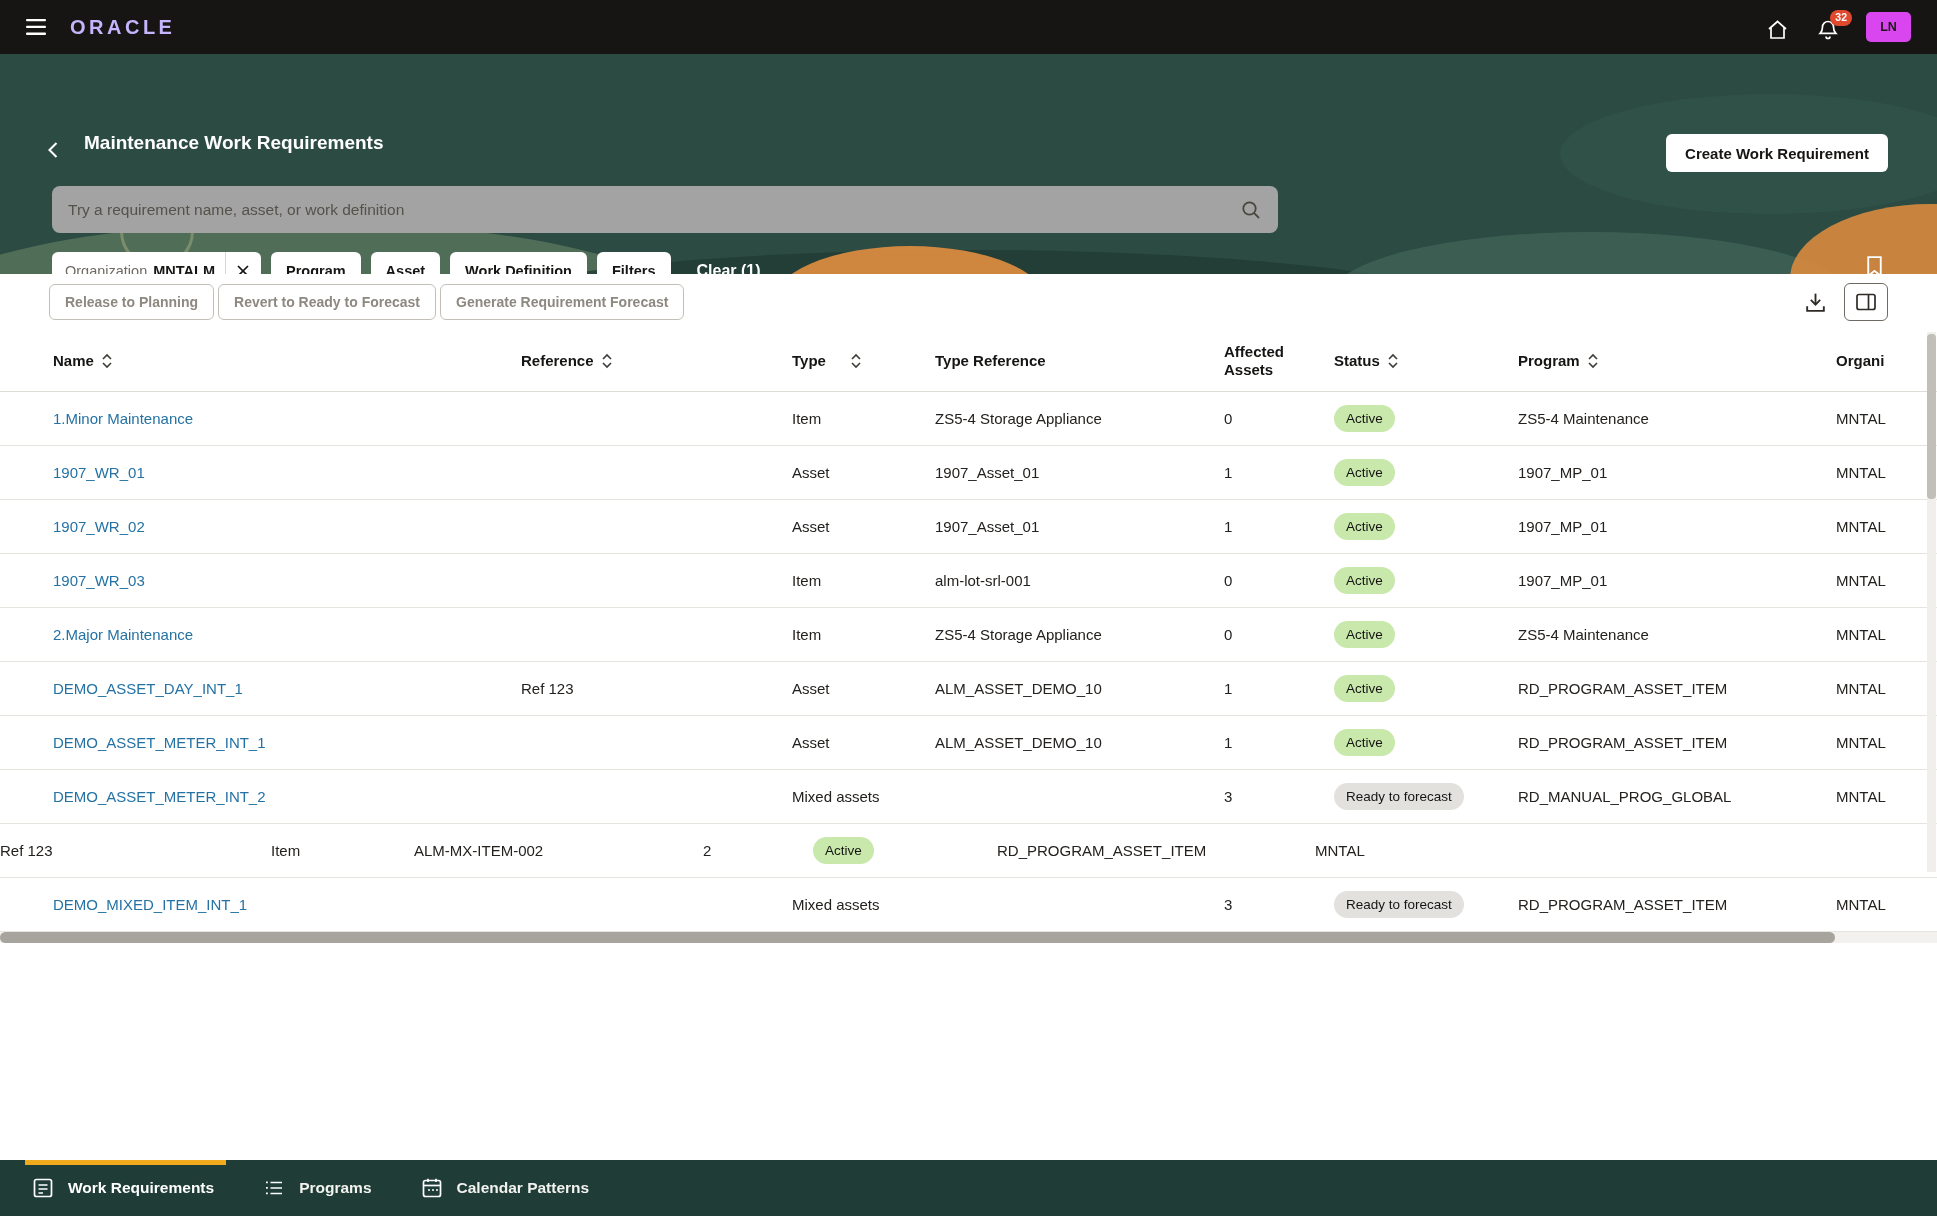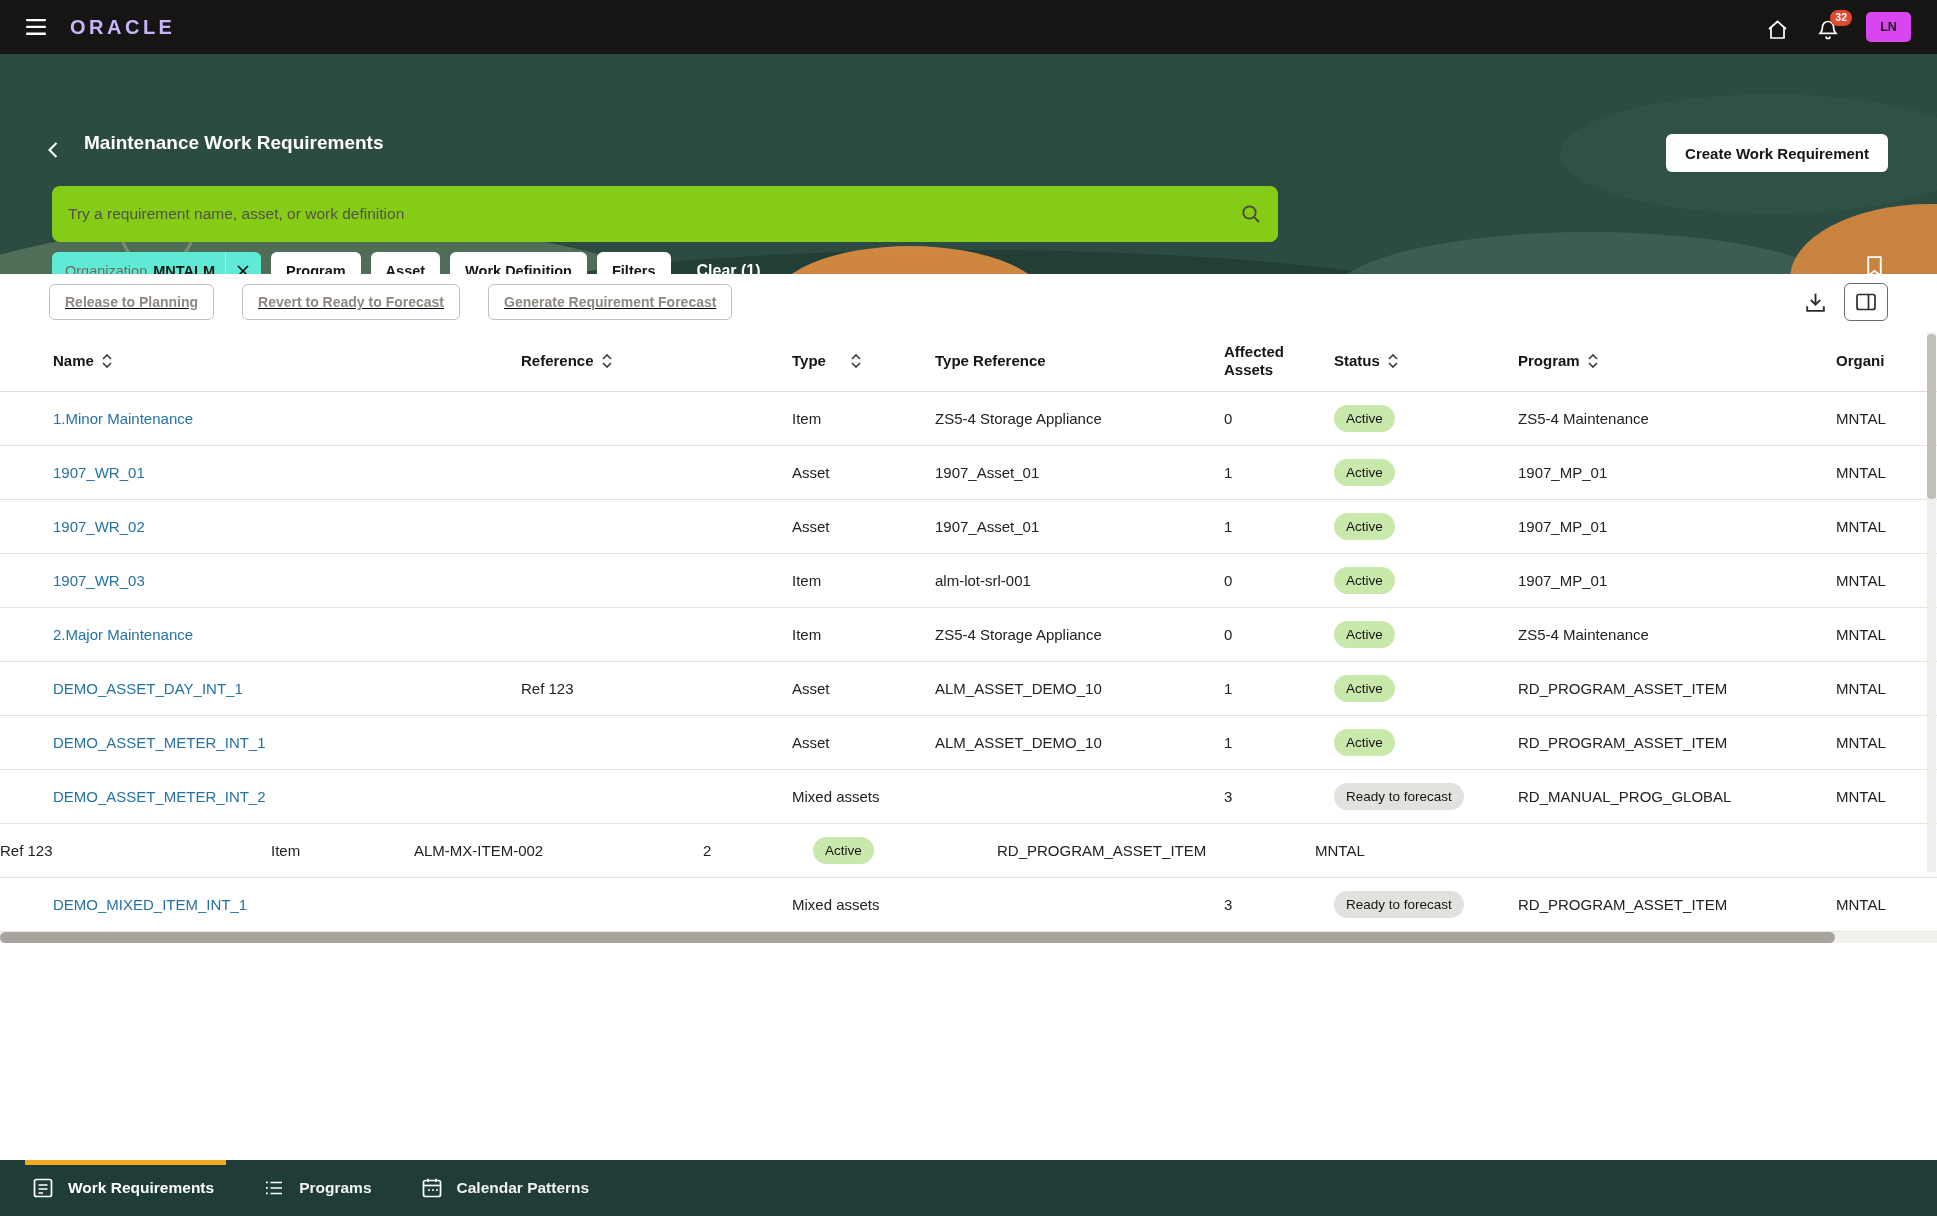--- a/index.html
+++ b/index.html
@@ -28,40 +28,40 @@
   .s5 { left:1330px; top:178px; width:520px;  height:130px; background:#4a6f5f; opacity:.55; }
   .s6 { left:120px;  top:140px; width:74px;   height:74px;  background:transparent; border:3px solid #cfc89a; opacity:.35; }
   .s7 { left:1560px; top:40px;  width:420px;  height:120px; background:#35584d; opacity:.5; }
   .hz-content { position:relative; z-index:2; width:100%; height:100%; }
 
   .back-btn { position:absolute; left:42px; top:84px; background:none; border:none; cursor:pointer; display:flex; }
   .page-title { position:absolute; left:84px; top:78px; font-size:19px; font-weight:700; color:#fff; }
   .create-btn { position:absolute; right:49px; top:80px; height:38px; padding:0 19px; background:#fff; border:none;
                 border-radius:6px; font-size:15px; font-weight:700; color:#161513; cursor:pointer; }
 
-  .search-bar { position:absolute; left:52px; top:132px; width:1226px; height:56px; background:#84cc16;
+  .search-bar { position:absolute; left:52px; top:132px; width:1226px; height:47px; background:#a3a3a3;
                 border-radius:8px; display:flex; align-items:center; padding:0 16px; }
   .search-input { flex:1; border:none; outline:none; font-size:15.5px; color:#221f1c; background:transparent; }
   .search-input::placeholder { color:#55514b; opacity:1; }
 
   .chips-row { position:absolute; left:52px; top:198px; display:flex; align-items:center; gap:10px; }
-  .chip { display:flex; align-items:center; background:#5eead4; border-radius:6px; height:37px; padding-left:13px; font-size:14.5px; }
+  .chip { display:flex; align-items:center; background:#ffffff; border-radius:6px; height:37px; padding-left:13px; font-size:14.5px; }
   .chip-label { color:#6f6b64; }
   .chip-value { font-weight:700; color:#161513; margin:0 10px 0 6px; }
   .chip-x { width:36px; height:37px; border-left:1px solid #dad7d2; display:flex; align-items:center;
             justify-content:center; background:none; border-top:none; border-right:none; border-bottom:none;
             cursor:pointer; border-radius:0 6px 6px 0; }
   .fbtn { height:37px; padding:0 15px; background:#fff; border:none; border-radius:6px; font-size:14.5px;
           font-weight:600; color:#161513; cursor:pointer; }
   .clear-link { background:none; border:none; color:#fff; font-size:16px; font-weight:700; margin-left:16px; cursor:pointer; }
   .bookmark-btn { position:absolute; right:52px; top:200px; background:none; border:none; cursor:pointer; display:flex; }
 
   
   .main-panel { position:absolute; top:274px; left:0; right:0; bottom:56px; background:#fff; }
-  .actions-row { position:absolute; top:10px; left:49px; display:flex; gap:28px;text-decoration:underline; }
+  .actions-row { position:absolute; top:10px; left:49px; display:flex; gap:4px; }
   .abtn { height:36px; padding:0 15px; background:#fff; border:1px solid #c3bfb8; border-radius:6px;
           font-size:14px; font-weight:600; color:#8d8880; cursor:pointer; }
   .tools { position:absolute; top:9px; right:49px; display:flex; gap:16px; align-items:center; }
   .icon-btn { background:none; border:none; display:flex; align-items:center; justify-content:center; cursor:pointer; }
   .icon-btn.bordered { width:44px; height:38px; border:1px solid #6f6b64; border-radius:6px; }
 
   .table-wrap { position:absolute; top:56px; left:0; right:0; overflow:hidden; }
   .trow { display:flex; width:2050px; align-items:center; }
   .thead { height:62px; border-bottom:1px solid #dedbd5; font-weight:700; font-size:15px; color:#161513; }
   .tr { height:54px; border-bottom:1px solid #e7e4df; font-size:15px; color:#24211e; }

